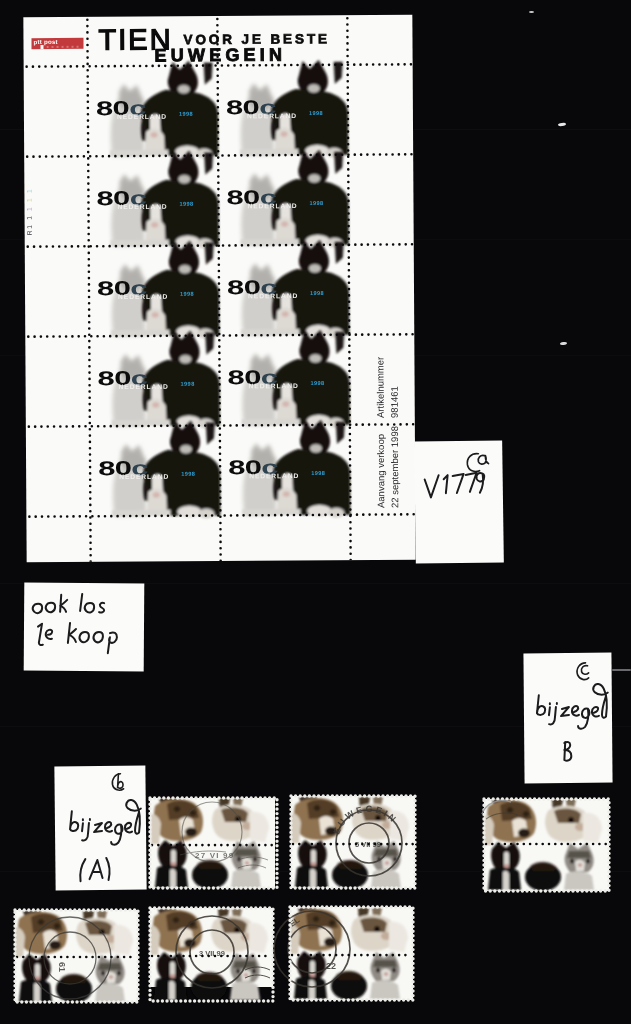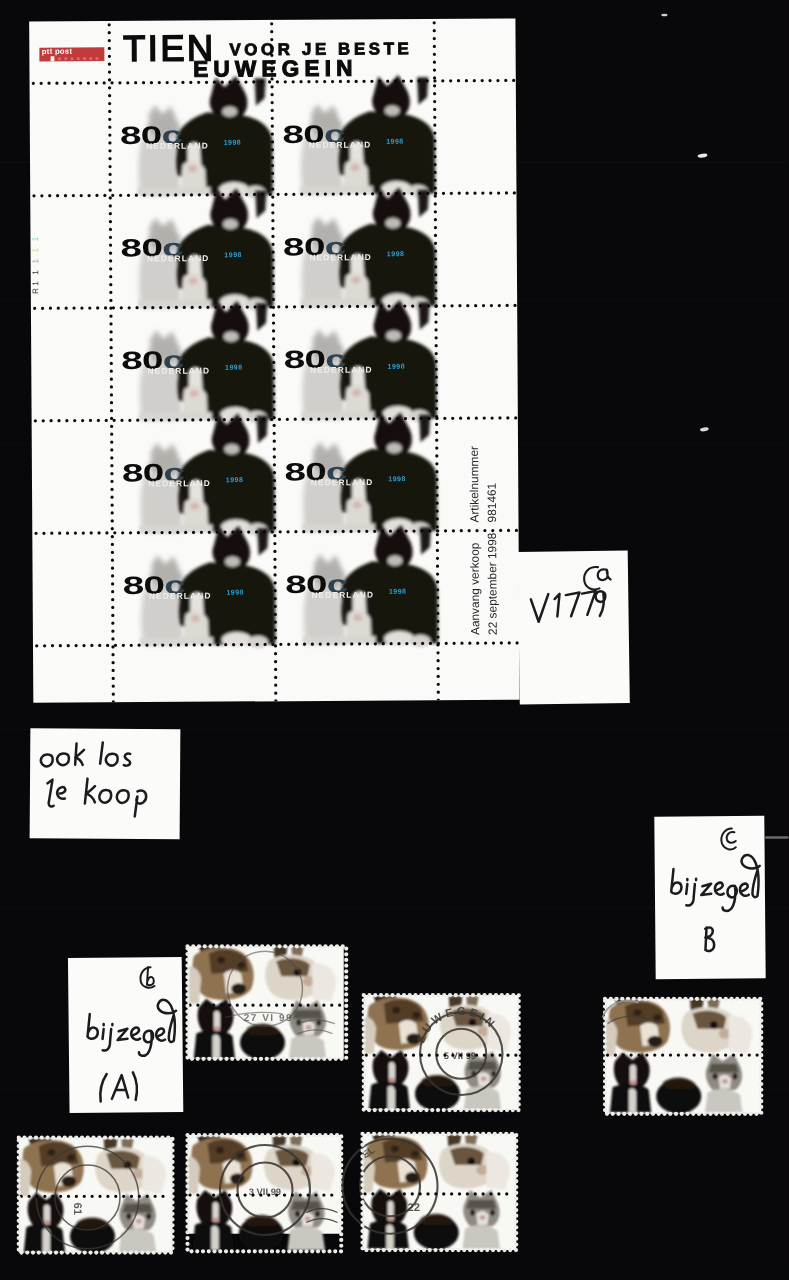--- a/index.html
+++ b/index.html
@@ -250,21 +250,21 @@
         <path d="M91,17 C94,14 98,14 101,18 L100,26 L92,26 Z" fill="#e2dfd9"></path>
         <ellipse cx="96" cy="20" rx="2.2" ry="1.8" fill="#c49791"></ellipse>
         <ellipse cx="88" cy="16" rx="2" ry="2.5" fill="#211e1a"></ellipse>
         <ellipse cx="104" cy="16" rx="2" ry="2.5" fill="#211e1a"></ellipse>
         <path d="M82,29 C88,25 102,25 108,31 L110,45 L80,45 Z" fill="#cac7c1"></path>
       </g>
     </g>
   </defs>
 </svg>
 
-<div class="abs" style="left:150px;top:757px;width:125px;height:90px;background:#f8f8f5;">
+<div class="abs" style="left:150px;top:798px;width:125px;height:90px;background:#f8f8f5;">
 
   <svg style="overflow:visible" width="127" height="90" viewBox="0 0 127 90">
     <use href="#dograb" x="1" y="0"></use>
     <g transform="translate(1,45)">
         <use href="#catpair"></use>
       </g>
 
     <g fill="none" stroke="#4a4843" stroke-width="1.2" opacity="0.55">
       <circle cx="62" cy="34" r="30"></circle>
       <path d="M30,57 C44,53 60,52 76,54" stroke-width="1"></path>

